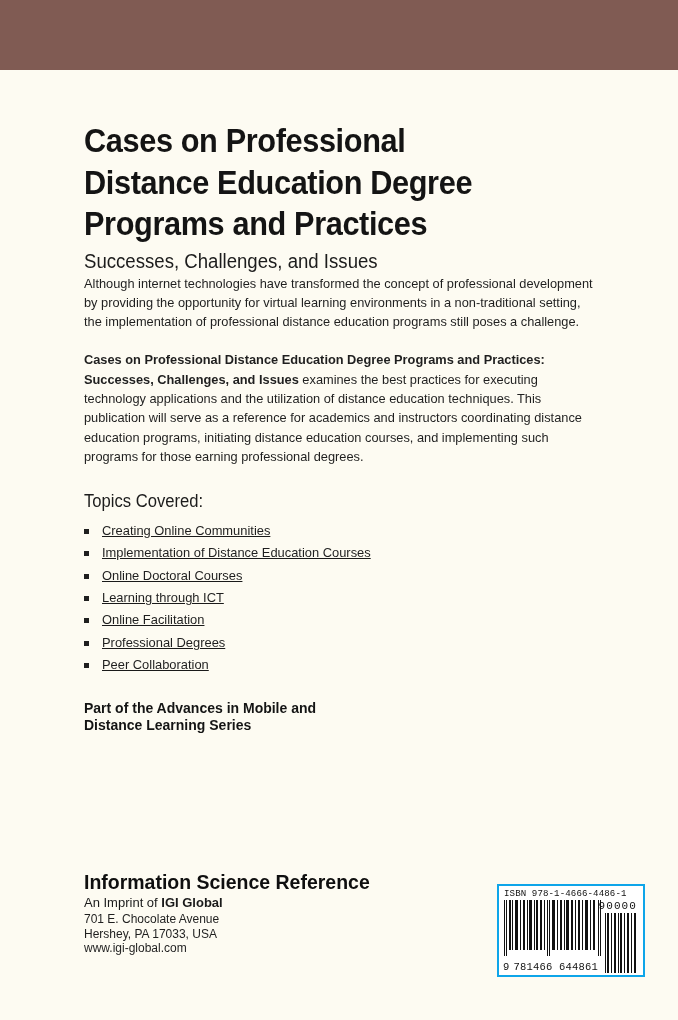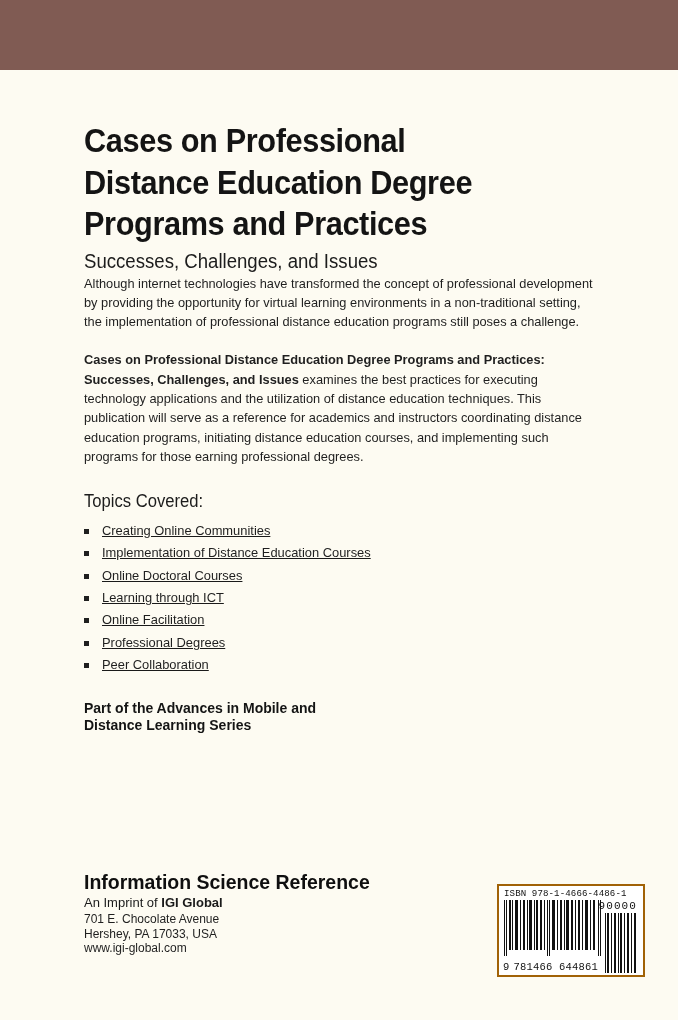--- a/index.html
+++ b/index.html
@@ -165,21 +165,21 @@
   }
   .addr span { display: block; }
 
   
   .barcode-box {
     position: absolute;
     left: 413px;
     top: 14px;
     width: 148px;
     height: 93px;
-    border: 2px solid #a16207;
+    border: 2px solid #0ea5e9;
     background: #ffffff;
     box-sizing: border-box;
   }
   .bc-inner {
     position: relative;
     width: 100%;
     height: 100%;
   }
   .bc-isbn {
     position: absolute;

